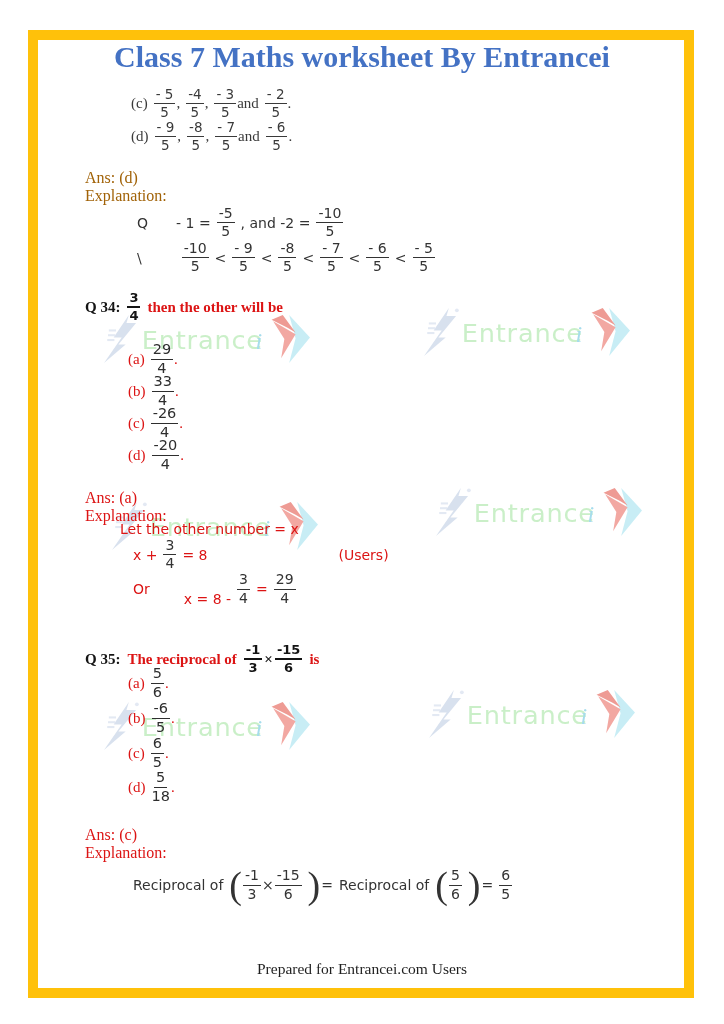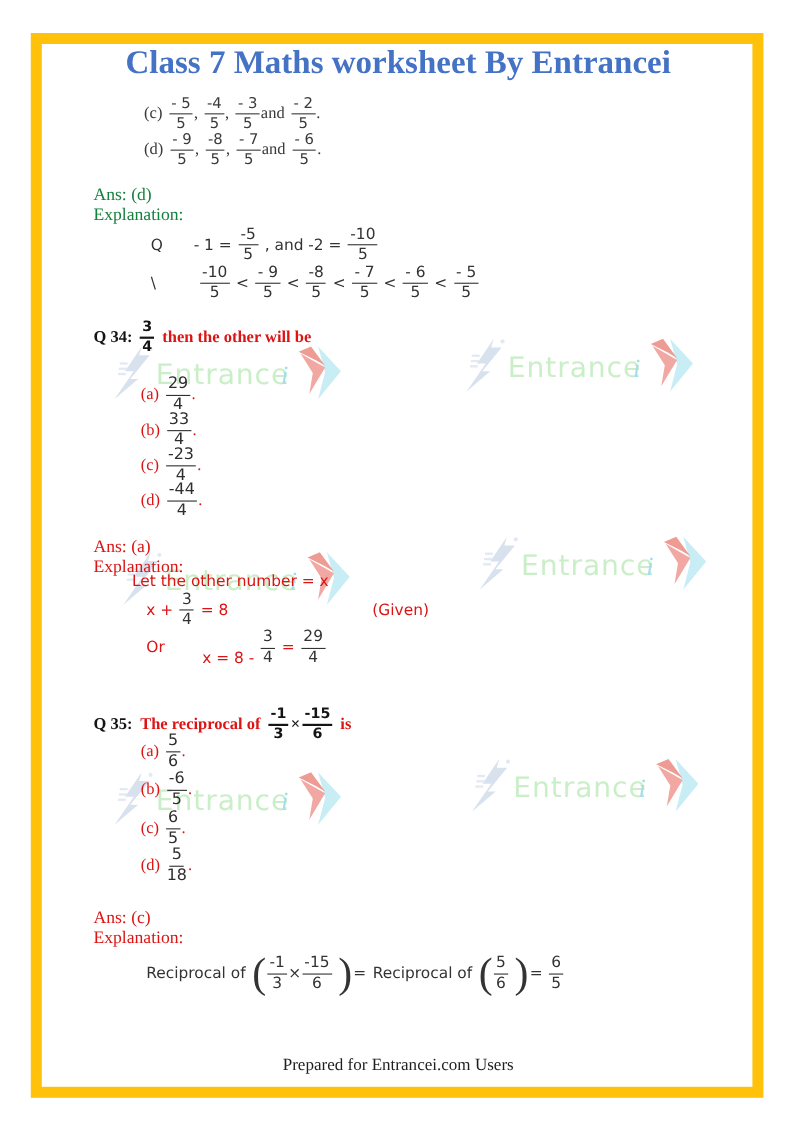--- a/index.html
+++ b/index.html
@@ -18,21 +18,21 @@
   .row>span{margin-right:6px;}
   .eql{font-family:"DejaVu Sans",sans-serif;font-size:14px;color:#333;}
   .qline{font-family:"Liberation Serif",serif;font-size:15px;font-weight:bold;color:#141414;}
   .qline>span{margin-right:7px;}
   .qline .frac{font-size:13px;font-weight:bold;}
   .optrow{font-family:"Liberation Serif",serif;font-size:15px;color:#2e2e2e;}
   .optrow .frac{font-size:14.5px;}
   .q33opt{color:#3a3a3a;}
   .q33opt .frac{font-size:13.5px;}
   .ans{position:absolute;font-family:"Liberation Serif",serif;font-size:16px;
-       color:#15803d;z-index:2;}
+       color:#a16207;z-index:2;}
   .red{color:#DC1414;}
   .letline{position:absolute;font-family:"DejaVu Sans",sans-serif;font-size:14px;z-index:2;}
   .frac{display:inline-flex;flex-direction:column;align-items:center;
         font-family:"DejaVu Sans",sans-serif;line-height:1.08;vertical-align:middle;}
   .frac .nu{border-bottom:1.4px solid currentColor;padding:0 2px 1px;}
   .frac .de{padding-top:1px;}
   .frac.b .nu{border-bottom-width:2px;}
   .txt.b{font-weight:bold;}
   .paren{font-family:"Liberation Serif",serif;font-size:38px;font-weight:400;
          color:#333;line-height:1;margin:0 1px 0 0 !important;transform:scaleY(1.02);}
@@ -288,45 +288,45 @@
       <span class="txt red">(b)</span>
       <span class="frac">
         <span class="nu">33</span>
         <span class="de">4</span>
       </span>
       <span class="txt red" style="margin-left: -5px;">.</span>
     </div>
   <div class="row optrow q34c">
       <span class="txt red">(c)</span>
       <span class="frac">
-        <span class="nu">-23</span>
+        <span class="nu">-26</span>
         <span class="de">4</span>
       </span>
       <span class="txt red" style="margin-left: -5px;">.</span>
     </div>
   <div class="row optrow q34d">
       <span class="txt red">(d)</span>
       <span class="frac">
-        <span class="nu">-44</span>
+        <span class="nu">-20</span>
         <span class="de">4</span>
       </span>
       <span class="txt red" style="margin-left: -5px;">.</span>
     </div>
 
   <div class="ans red ans2">Ans: (a)</div>
   <div class="ans red expl2">Explanation:</div>
   <div class="letline red letpos">Let the other number = x</div>
   <div class="row eql q34eq1">
       <span class="txt red">x +</span>
       <span class="frac">
         <span class="nu">3</span>
         <span class="de">4</span>
       </span>
       <span class="txt red">= 8</span>
-      <span class="txt red" style="margin-left: 125px;">(Given)</span>
+      <span class="txt red" style="margin-left: 125px;">(Users)</span>
     </div>
   <div class="row eql q34eq2">
       <span class="txt red">Or</span>
       <span class="txt red" style="margin-left: 28px; margin-top: 20px;">x = 8 -</span>
       <span class="frac">
         <span class="nu">3</span>
         <span class="de">4</span>
       </span>
       <span class="txt red">=</span>
       <span class="frac">

